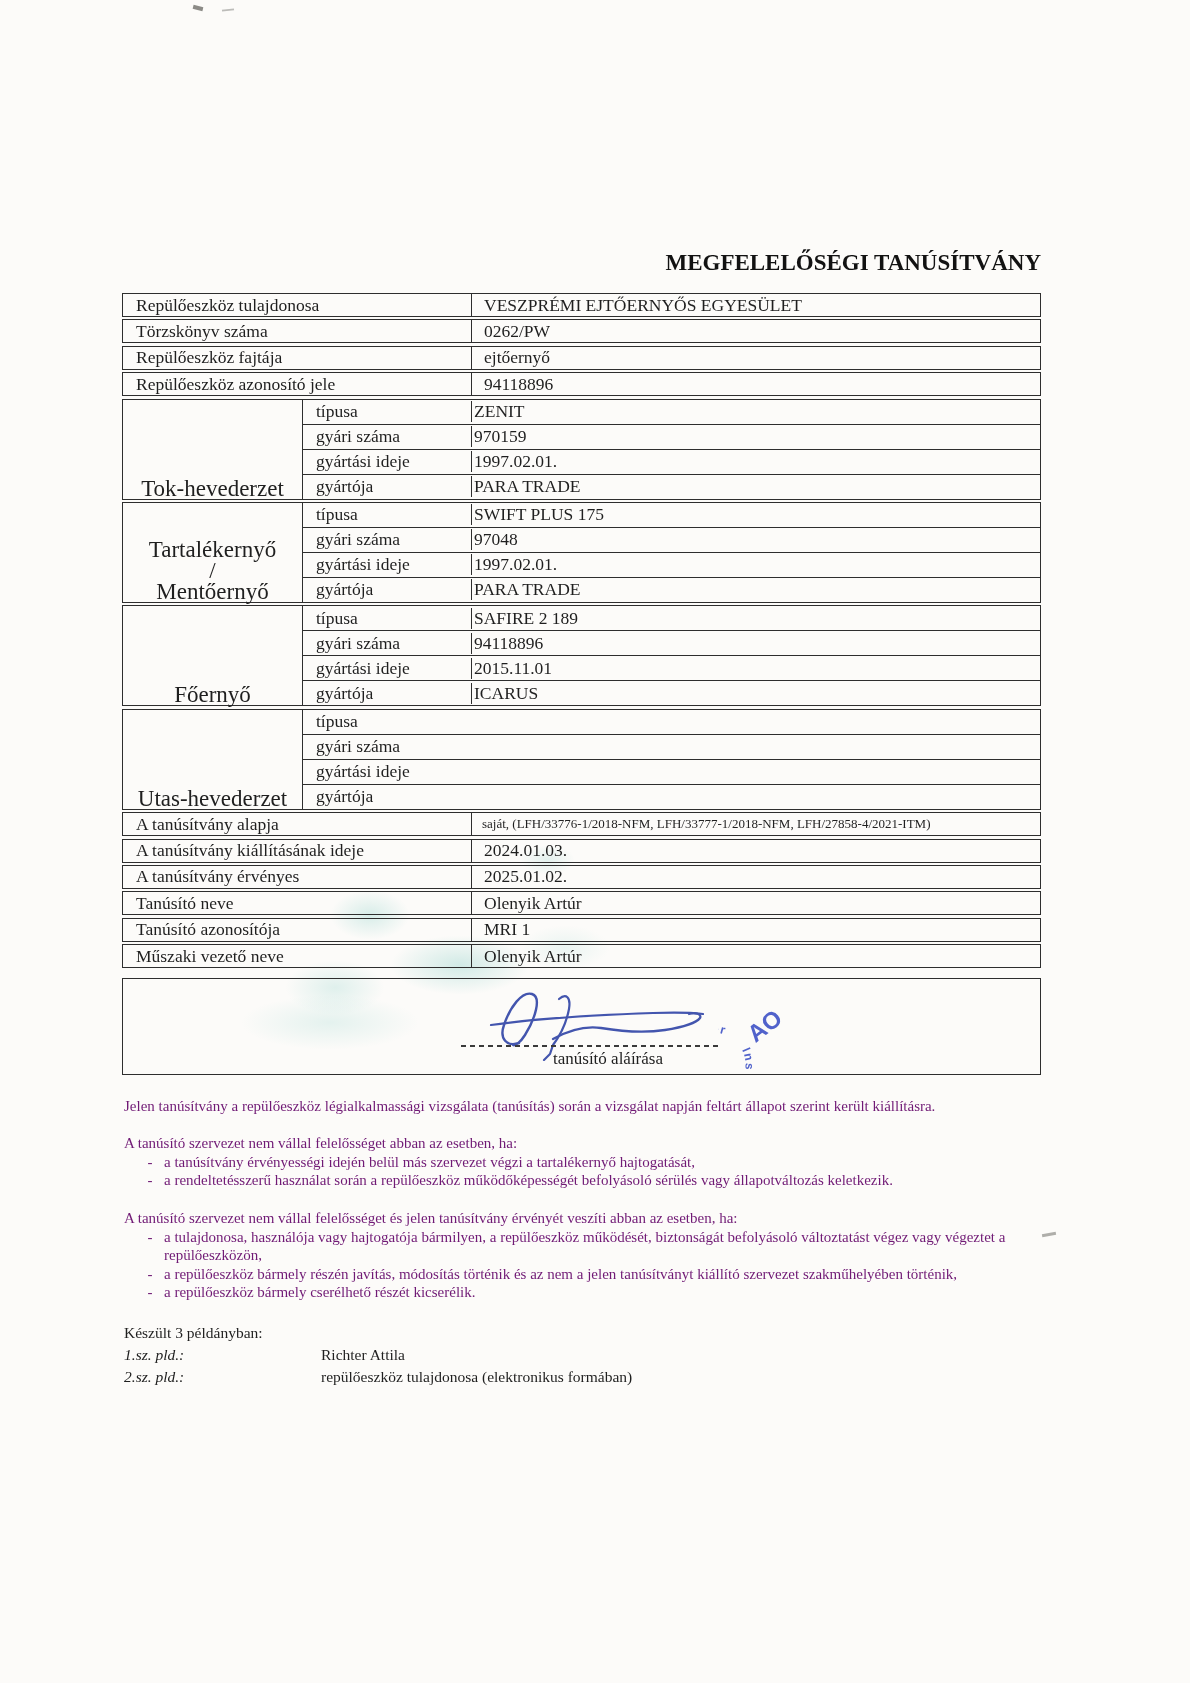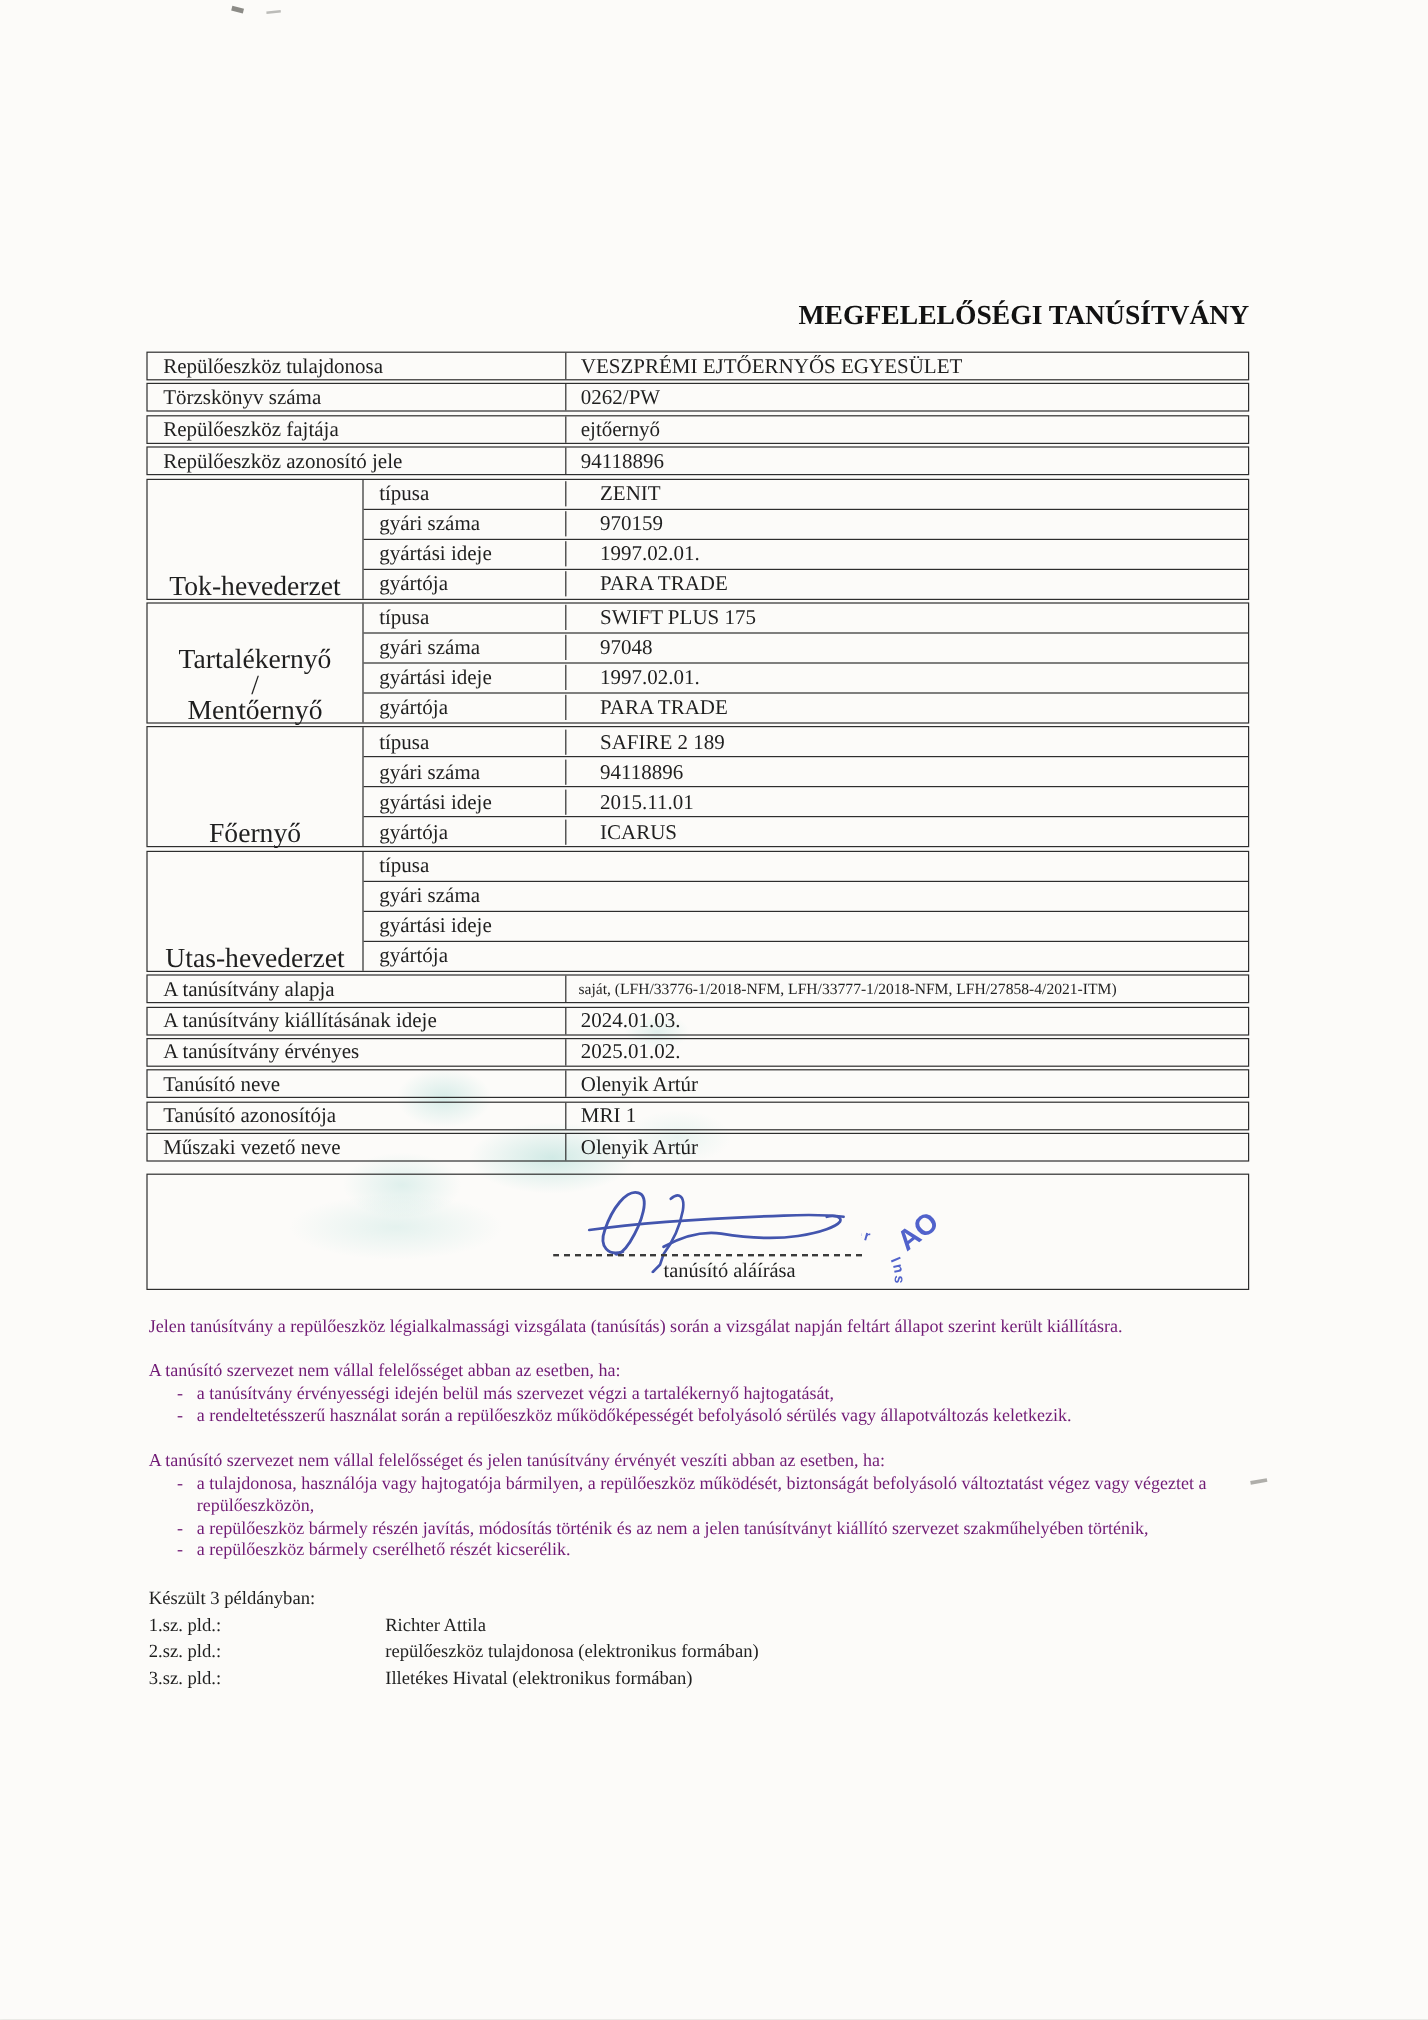--- a/index.html
+++ b/index.html
@@ -23,39 +23,39 @@
   .cell-value.small{font-size:13px;padding-left:10px;}
   .t-group{display:flex;height:101px;}
   .g-name{width:180px;box-sizing:border-box;border-right:1.5px solid #2e2e2e;
           display:flex;flex-direction:column;justify-content:flex-end;align-items:center;
           font-size:23px;line-height:21px;text-align:center;}
   .g-rows{flex:1;display:flex;flex-direction:column;}
   .g-row{flex:1;display:flex;align-items:center;border-top:1.4px solid #2e2e2e;}
   .g-row:first-child{border-top:none;}
   .g-sub{width:168px;box-sizing:border-box;padding-left:13px;font-size:17.5px;
          display:flex;align-items:center;}
-  .g-val{flex:1;border-left:1.5px solid #2e2e2e;padding-left:28px;font-size:17.5px;
+  .g-val{flex:1;border-left:1.5px solid #2e2e2e;padding-left:2px;font-size:17.5px;
          display:flex;align-items:center;}
   
   .sig-box{position:absolute;left:122px;top:978px;width:919px;height:97px;
            border:1.6px solid #2e2e2e;box-sizing:border-box;}
   .sig-ink{position:absolute;left:350px;top:2px;width:320px;height:80px;}
   .sig-dash{position:absolute;left:338px;top:66px;width:260px;height:2px;
             background:repeating-linear-gradient(90deg,#3a3a3a 0 5px,transparent 5px 9px);}
   .sig-caption{position:absolute;left:350px;top:70px;width:270px;text-align:center;font-size:17px;}
   .stamp{position:absolute;left:595px;top:0px;width:92px;height:92px;opacity:.88;}
   
   .legal{position:absolute;left:124px;width:958px;font-size:15px;line-height:18.5px;color:#701a75;}
   .li-row{display:flex;}
   .li-dash{width:28px;margin-left:12px;text-align:center;flex:none;}
   .li-text{flex:1;}
   
   .copies{position:absolute;left:124px;top:1322px;font-size:15.5px;line-height:22px;}
   .copy-row{display:flex;}
-  .copy-label{width:197px;flex:none;}
+  .copy-label{width:197px;flex:none;font-style:italic;}
   
   .smudge{position:absolute;border-radius:50%;pointer-events:none;}
   .pencil{position:absolute;background:#6f6f6a;pointer-events:none;}
 </style>
 </head>
 <body>
 
 <div class="page">
 
   <div class="pencil" style="left:193px;top:6px;width:10px;height:4px;transform:rotate(14deg);opacity:.8;"></div>
@@ -264,19 +264,15 @@
   <div class="copies">
     <div>Készült 3 példányban:</div>
     <div class="copy-row">
       <span class="copy-label">1.sz. pld.:</span>
       <span>Richter Attila</span>
     </div>
     <div class="copy-row">
       <span class="copy-label">2.sz. pld.:</span>
       <span>repülőeszköz tulajdonosa (elektronikus formában)</span>
     </div>
-    <div class="copy-row">
-      <span class="copy-label">3.sz. pld.:</span>
-      <span>Illetékes Hivatal (elektronikus formában)</span>
-    </div>
   </div>
 
 </div>
 
 </body></html>

